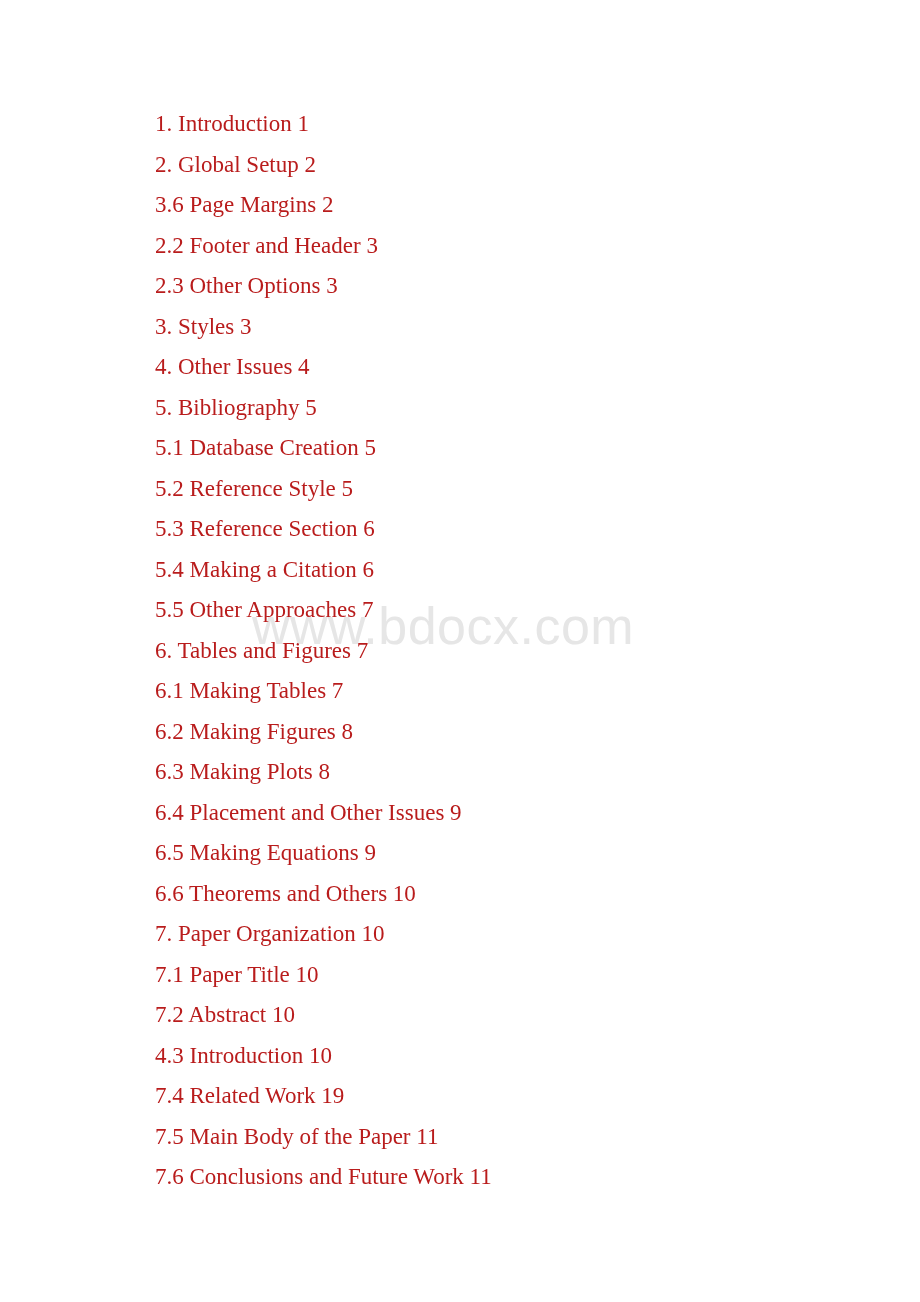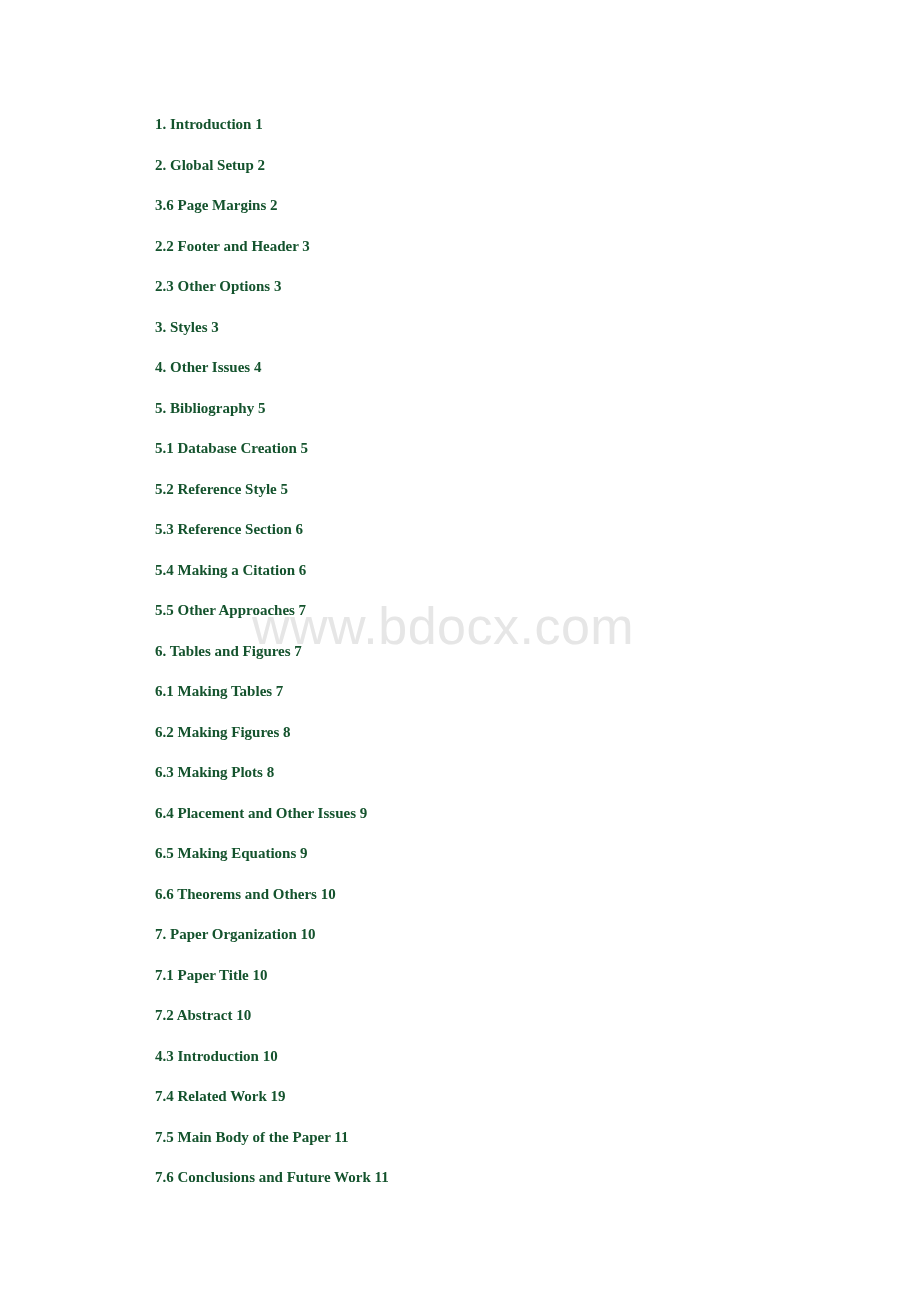--- a/index.html
+++ b/index.html
@@ -34,26 +34,25 @@
     z-index: 0;
   }
   #toc {
     position: absolute;
     left: 155px;
     top: 104px;
     width: 700px;
     z-index: 1;
   }
   .toc-entry {
-    font-size: 15px;
+    font-size: 23px;
     line-height: 40.5px;
     height: 40.5px;
     white-space: nowrap;
-    color: #14532d;
-    font-weight: bold;
+    color: #b91c1c;
   }
   .toc-entry .label,
   .toc-entry .page {
     font-size: inherit;
   }
 </style>
 </head>
 <body>
 
 <div id="page">

